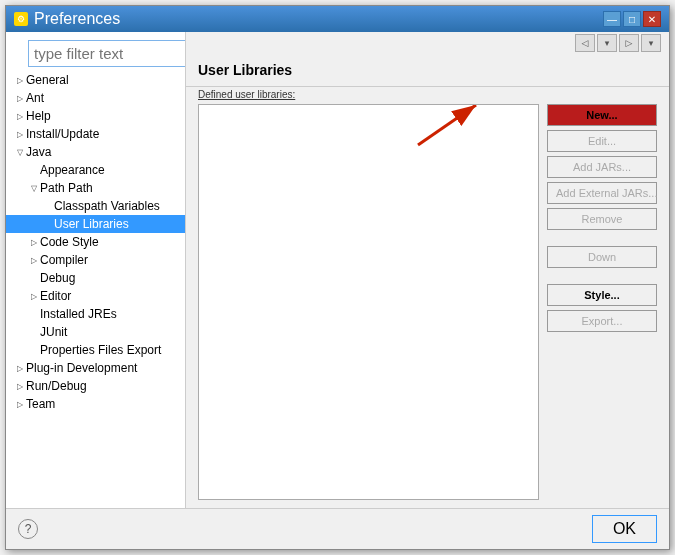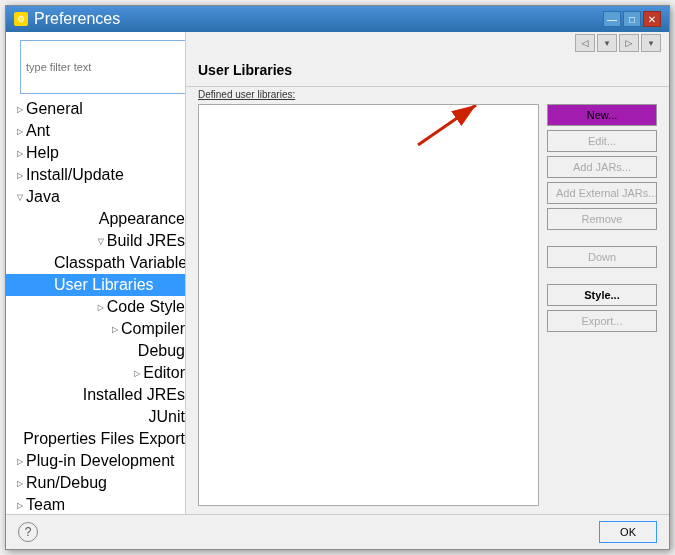--- a/index.html
+++ b/index.html
@@ -80,24 +80,24 @@
     .sidebar {
       width: 180px;
       background: white;
       border-right: 1px solid #ccc;
       overflow-y: auto;
       flex-shrink: 0;
       padding: 4px 0;
     }
     .filter-input {
       width: calc(100% - 12px);
-      margin: 4px 14px;
-      padding: 20px 5px;
+      margin: 4px 22px;
+      padding: 4px 5px;
       border: 1px solid #7eb4ea;
-      font-size: 11px;
+      font-size: 15px;
       color: #999;
       outline: none;
     }
     .tree-item {
       display: flex;
       align-items: center;
       padding: 2px 0;
       cursor: pointer;
       white-space: nowrap;
     }
@@ -109,24 +109,24 @@
       width: 12px;
       height: 12px;
       display: inline-flex;
       align-items: center;
       justify-content: center;
       font-size: 8px;
       color: #555;
       flex-shrink: 0;
     }
     .tree-label {
-      font-size: 16px;
+      font-size: 12px;
     }
     .indent-1 { padding-left: 8px; }
-    .indent-2 { padding-left: 30px; justify-content: flex-end; }
+    .indent-2 { padding-left: 22px; }
     .indent-3 { padding-left: 36px; }
     .main-panel {
       flex: 1;
       display: flex;
       flex-direction: column;
       background: #f0f0f0;
       overflow: hidden;
     }
     .panel-header {
       padding: 8px 12px 4px 12px;
@@ -196,22 +196,22 @@
       border: 1px solid #999;
       cursor: pointer;
       text-align: center;
       white-space: nowrap;
     }
     .action-btn:disabled, .action-btn.disabled {
       color: #aaa;
       cursor: default;
     }
     .action-btn.active {
-      background: #a21caf;
-      font-weight: normal;
+      background: #b91c1c;
+      font-weight: bold;
     }
     .action-btn.import-btn {
       font-weight: bold;
     }
     .spacer {
       height: 8px;
     }
     .bottom-bar {
       display: flex;
       align-items: center;
@@ -232,21 +232,21 @@
       font-size: 12px;
       color: #555;
       cursor: pointer;
     }
     .bottom-buttons {
       display: flex;
       gap: 6px;
     }
     .bottom-btn {
       padding: 4px 20px;
-      font-size: 11px;
+      font-size: 16px;
       background: #f0f0f0;
       border: 1px solid #999;
       cursor: pointer;
     }
     .bottom-btn.ok-btn {
       background: #f0f0f0;
       border: 1px solid #3399ff;
     }
 
     
@@ -305,21 +305,21 @@
       <div class="tree-item indent-1">
         <span class="expand-icon">▽</span>
         <span class="tree-label">Java</span>
       </div>
       <div class="tree-item indent-2">
         <span class="expand-icon"></span>
         <span class="tree-label">Appearance</span>
       </div>
       <div class="tree-item indent-2">
         <span class="expand-icon">▽</span>
-        <span class="tree-label">Build JREs</span>
+        <span class="tree-label">Path Path</span>
       </div>
       <div class="tree-item indent-3">
         <span class="expand-icon"></span>
         <span class="tree-label">Classpath Variables</span>
       </div>
       <div class="tree-item indent-3 selected">
         <span class="expand-icon"></span>
         <span class="tree-label">User Libraries</span>
       </div>
       <div class="tree-item indent-2">

